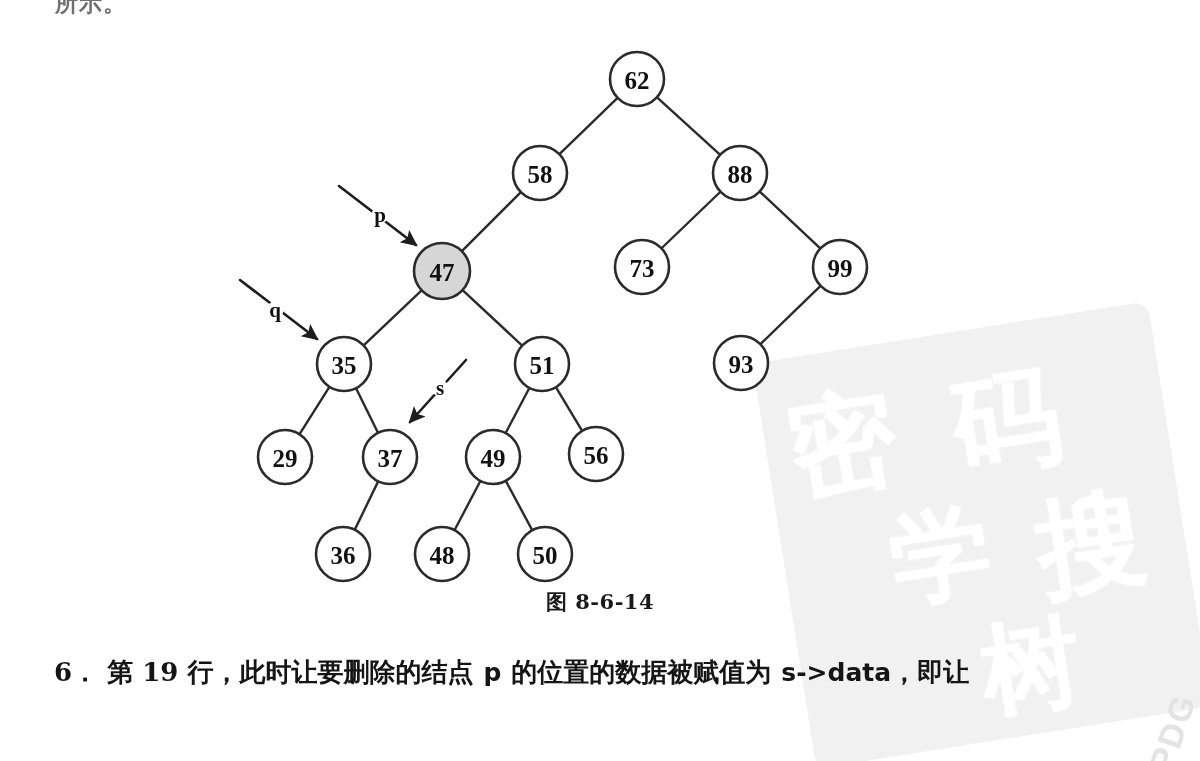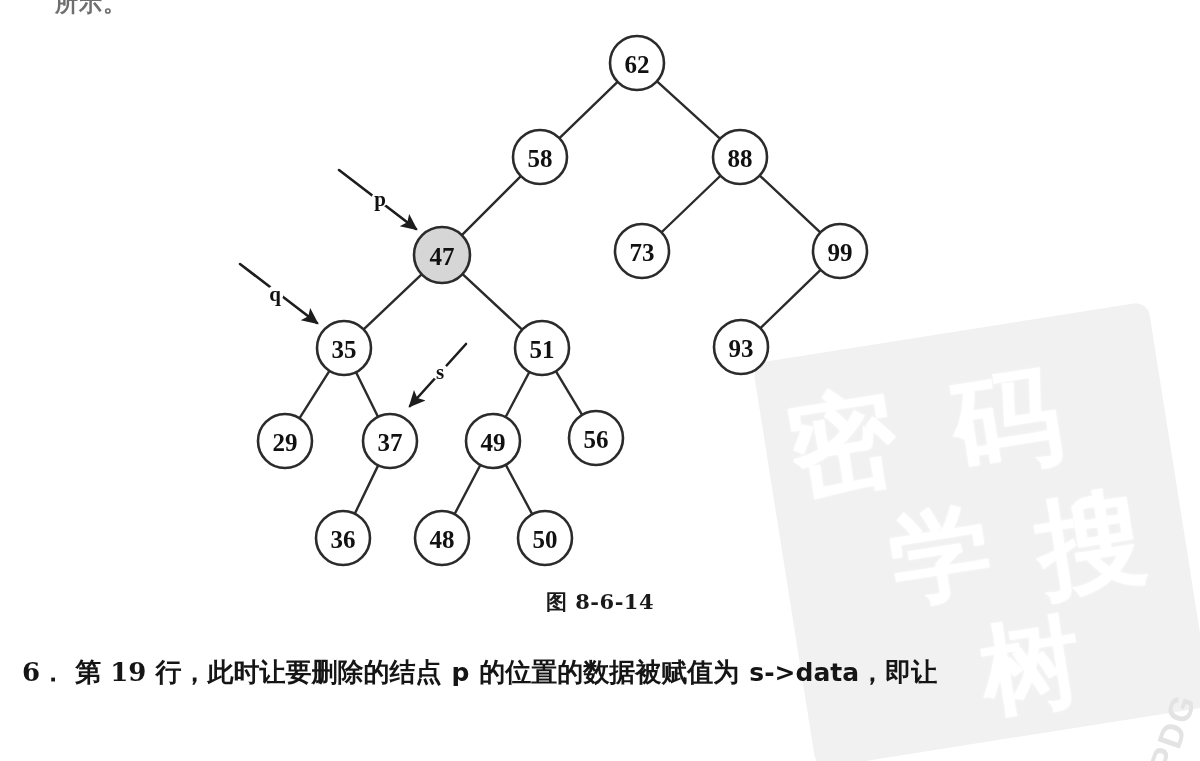--- a/index.html
+++ b/index.html
@@ -59,21 +59,21 @@
     font-family: "Liberation Sans", sans-serif;
     letter-spacing: 2px;
     transform: rotate(-62deg);
     transform-origin: right bottom;
   }
 
   
   #tree-figure {
     position: absolute;
     left: 0;
-    top: 0;
+    top: 16px;
     width: 1200px;
     height: 620px;
   }
   svg { display: block; }
   .edge {
     stroke: #2b2b2b;
     stroke-width: 2.4;
     fill: none;
     stroke-linecap: round;
   }
@@ -124,21 +124,21 @@
     position: absolute;
     left: 22px;
     top: 646px;
     width: 1160px;
     font-family: "DejaVu Serif", serif;
     font-size: 26px;
     font-weight: 700;
     line-height: 52px;
     color: #151515;
   }
-  #body-paragraph .line { white-space: nowrap; }
+  #body-paragraph .line { white-space: nowrap; margin-left: 32px; }
   #body-paragraph .line2 { padding-left: 48px; }
   #body-paragraph .code {
     font-family: "DejaVu Sans", sans-serif;
     font-weight: 700;
     font-size: 25px;
   }
   #body-paragraph .sp { display: inline-block; width: 10px; }
 </style>
 </head>
 <body>

